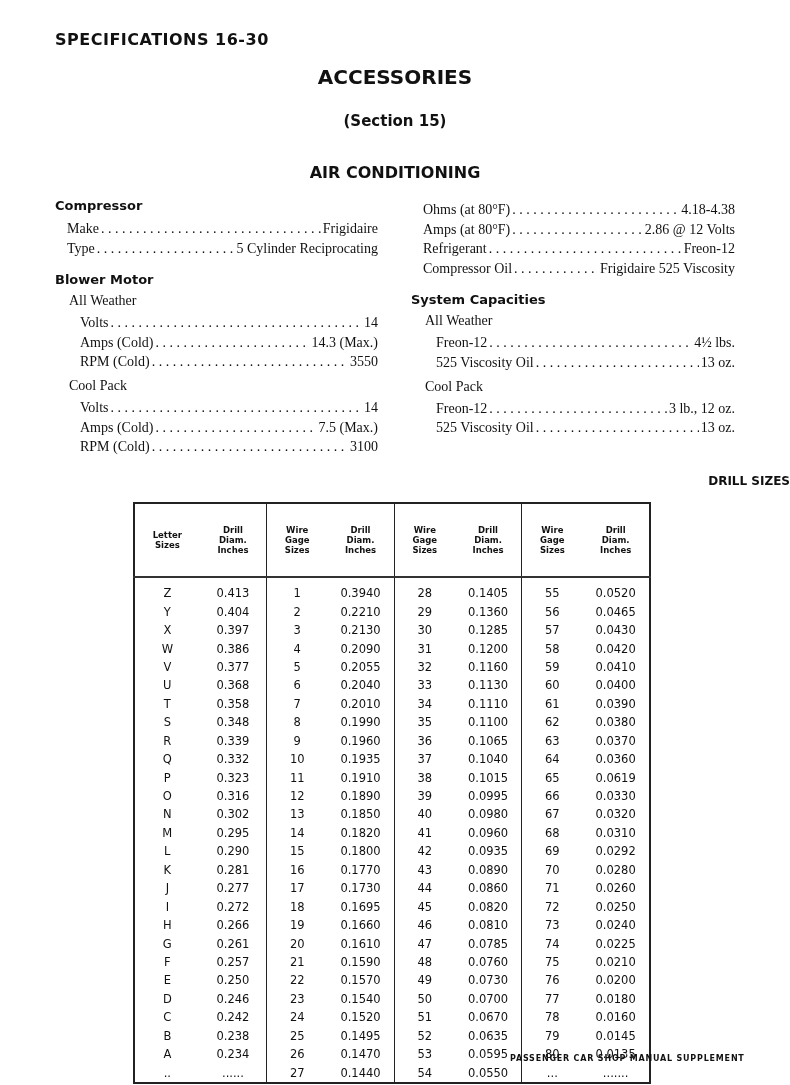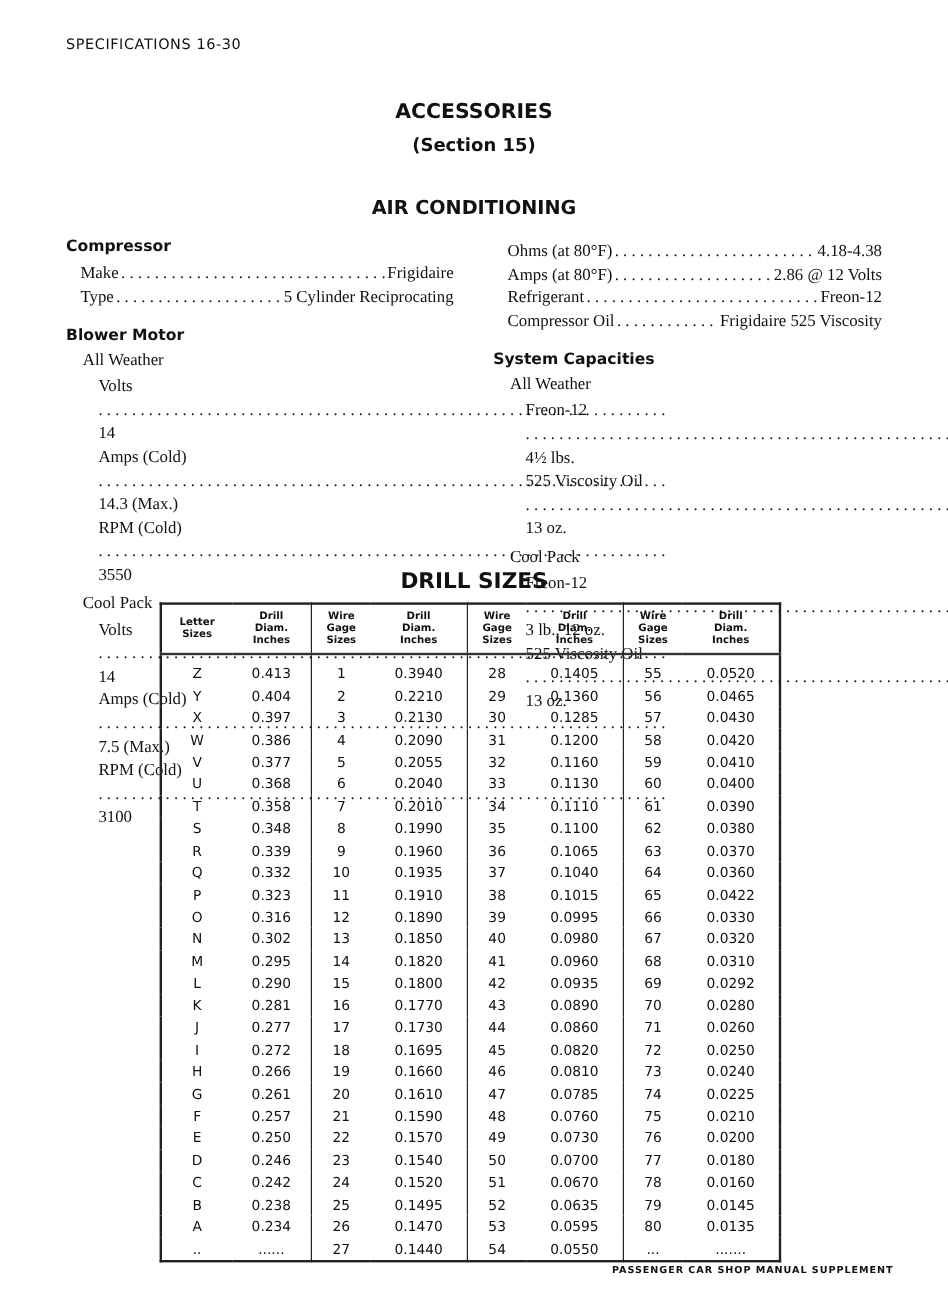--- a/index.html
+++ b/index.html
@@ -1,40 +1,40 @@
 <!DOCTYPE html>
 <html><head>
 <meta charset="utf-8">
 <style>
   html, body { margin:0; padding:0; background:#ffffff; }
   body { width:790px; height:1085px; position:relative; overflow:hidden; color:#111; }
   .sans { font-family:"DejaVu Sans", "Liberation Sans", sans-serif; }
   .serif { font-family:"Liberation Serif", "DejaVu Serif", serif; }
-  .running-head { position:absolute; left:55px; top:30px; font-size:12px; font-weight:normal; letter-spacing:0.5px; }
+  .running-head { position:absolute; left:55px; top:30px; font-size:16px; font-weight:bold; letter-spacing:0.5px; }
   .title { position:absolute; left:0; width:790px; text-align:center; font-weight:bold; }
-  .t1 { top:83px; font-size:17px; }
+  .t1 { top:65px; font-size:20px; }
   .t2 { top:112px; font-size:15px; }
   .t3 { top:163px; font-size:16px; }
   .col { position:absolute; }
   .col-left { left:55px; top:198px; width:323px; }
   .col-right { left:411px; top:200px; width:324px; }
   .sec-head { font-size:13px; font-weight:bold; margin:0 0 6px 0; }
   .sub-head { font-size:14px; margin:2px 0 4px 14px; }
   .row { display:flex; align-items:baseline; font-size:14px; line-height:19.6px; white-space:nowrap; }
   .row .lbl { flex:0 0 auto; }
   .row .dots { flex:1 1 auto; overflow:hidden; margin:0 2px; letter-spacing:2.4px; }
   .row .dots::before { content:". . . . . . . . . . . . . . . . . . . . . . . . . . . . . . . . . . . . . . . . . . . . . . . . . . . . . . . . . . . . . . . . . . . ."; letter-spacing:0; }
   .row .val { flex:0 0 auto; }
   .i1 { padding-left:12px; }
-  .i2 { padding-left:25px;flex-direction:column; }
+  .i2 { padding-left:25px; }
   .gap { height:14px; }
   .gap-s { height:4px; }
-  .drill-title { top:474px; font-size:18px; }
+  .drill-title { top:474px; font-size:12px;text-align:right; }
   table.drill { position:absolute; left:133px; top:502px; width:518px; border-collapse:collapse; border:2px solid #222; }
-  table.drill th { font-size:8.5px; font-weight:bold; line-height:10px; height:40px; padding:0; border-bottom:2px solid #333; vertical-align:middle; }
+  table.drill th { font-size:8.5px; font-weight:bold; line-height:10px; height:40px; padding:16px; border-bottom:2px solid #333; vertical-align:middle; }
   table.drill td { font-size:11.5px; height:18.45px; padding:0; text-align:center; vertical-align:middle; }
   table.drill .grp-end { border-right:1.5px solid #222; }
   table.drill tbody tr:first-child td { padding-top:6px; }
   .footer { position:absolute; left:510px; top:1054px; font-size:8px; font-weight:bold; letter-spacing:0.8px; }
 </style>
 </head>
 <body>
 
 <div class="running-head sans">SPECIFICATIONS 16-30</div>
 
@@ -295,21 +295,21 @@
         <td class="grp-end">0.0360</td>
       </tr>
       <tr>
         <td>P</td>
         <td class="grp-end">0.323</td>
         <td>11</td>
         <td class="grp-end">0.1910</td>
         <td>38</td>
         <td class="grp-end">0.1015</td>
         <td>65</td>
-        <td class="grp-end">0.0422</td>
+        <td class="grp-end">0.0619</td>
       </tr>
       <tr>
         <td>O</td>
         <td class="grp-end">0.316</td>
         <td>12</td>
         <td class="grp-end">0.1890</td>
         <td>39</td>
         <td class="grp-end">0.0995</td>
         <td>66</td>
         <td class="grp-end">0.0330</td>

